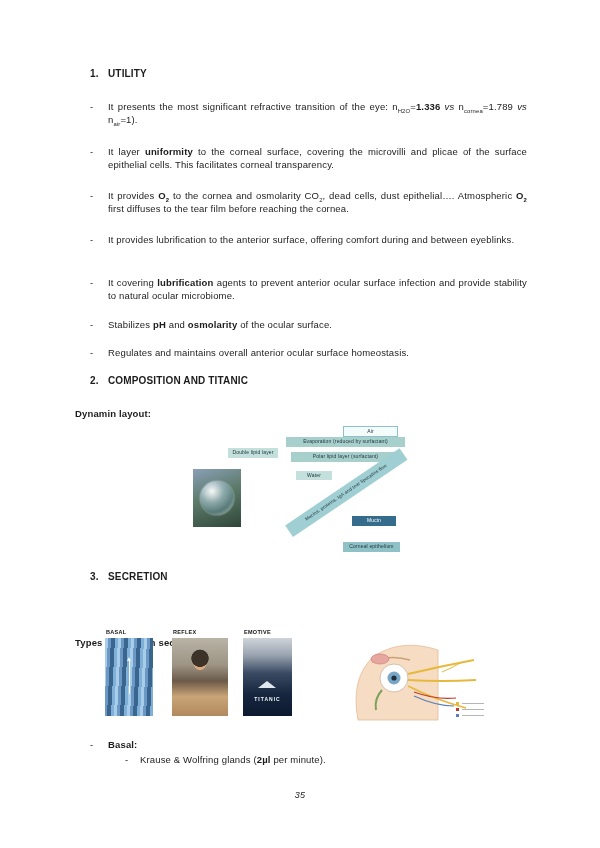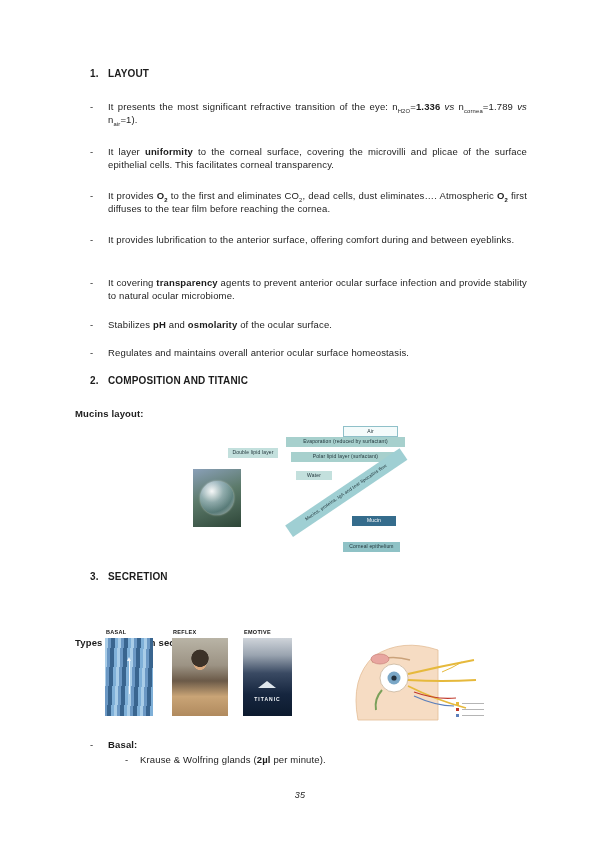--- a/index.html
+++ b/index.html
@@ -51,57 +51,57 @@
   .subbullet2{position:absolute;display:flex;font-size:9.5px;line-height:13px;}
   .pagenum{position:absolute;left:0;right:0;text-align:center;font-size:9px;font-style:italic;}
 </style>
 </head>
 <body>
 
 <div class="page">
 
   <div class="heading" style="top:68px">
     <span class="hnum">1.</span>
-    <span>LAYOUT</span>
+    <span>UTILITY</span>
   </div>
 
   <div class="bullet" style="top:100px">
     <span class="dash">-</span>
     <p class="btxt"><span>It presents the most significant refractive transition of the eye: n</span><sub>H2O</sub><span>=</span><span class="b">1.336</span><span> </span><span class="i">vs</span><span> n</span><sub>cornea</sub><span>=1.789 </span><span class="i">vs</span><span> n</span><sub>air</sub><span>=1).</span></p>
   </div>
   <div class="bullet" style="top:145px">
     <span class="dash">-</span>
     <p class="btxt"><span>It layer </span><span class="b">uniformity</span><span> to the corneal surface, covering the microvilli and plicae of the surface epithelial cells. This facilitates corneal transparency.</span></p>
   </div>
   <div class="bullet" style="top:189px">
     <span class="dash">-</span>
-    <p class="btxt"><span>It provides </span><span class="b">O</span><sub class="b">2</sub><span> to the first and eliminates CO</span><sub>2</sub><span>, dead cells, dust eliminates…. Atmospheric </span><span class="b">O</span><sub class="b">2</sub><span> first diffuses to the tear film before reaching the cornea.</span></p>
+    <p class="btxt"><span>It provides </span><span class="b">O</span><sub class="b">2</sub><span> to the cornea and osmolarity CO</span><sub>2</sub><span>, dead cells, dust epithelial…. Atmospheric </span><span class="b">O</span><sub class="b">2</sub><span> first diffuses to the tear film before reaching the cornea.</span></p>
   </div>
   <div class="bullet" style="top:233px">
     <span class="dash">-</span>
     <p class="btxt"><span>It provides lubrification to the anterior surface, offering comfort during and between eyeblinks.</span></p>
   </div>
   <div class="bullet" style="top:276px">
     <span class="dash">-</span>
-    <p class="btxt"><span>It covering </span><span class="b">transparency</span><span> agents to prevent anterior ocular surface infection and provide stability to natural ocular microbiome.</span></p>
+    <p class="btxt"><span>It covering </span><span class="b">lubrification</span><span> agents to prevent anterior ocular surface infection and provide stability to natural ocular microbiome.</span></p>
   </div>
   <div class="bullet" style="top:318px">
     <span class="dash">-</span>
     <p class="btxt"><span>Stabilizes </span><span class="b">pH</span><span> and </span><span class="b">osmolarity</span><span> of the ocular surface.</span></p>
   </div>
   <div class="bullet" style="top:346px">
     <span class="dash">-</span>
     <p class="btxt"><span>Regulates and maintains overall anterior ocular surface homeostasis.</span></p>
   </div>
 
   <div class="heading" style="top:375px">
     <span class="hnum">2.</span>
     <span>COMPOSITION AND TITANIC</span>
   </div>
-  <div class="sublabel" style="top:408px">Mucins layout:</div>
+  <div class="sublabel" style="top:408px">Dynamin layout:</div>
 
   <div>
     <div class="dbox airbox" style="left:343px;top:426px;width:53px;height:9px">Air</div>
     <div class="dbox teal-bar" style="left:286px;top:437px;width:119px;height:10px">Evaporation (reduced by surfactant)</div>
     <div class="dbox teal-chip" style="left:228px;top:448px;width:50px;height:10px">Double lipid layer</div>
     <div class="dbox teal-bar" style="left:291px;top:452px;width:109px;height:10px">Polar lipid layer (surfactant)</div>
     <div class="dbox teal-chip" style="left:296px;top:471px;width:36px;height:9px">Water</div>
     <div class="dbox diag" style="left:293px;top:523px;width:138px;height:14px">Mucins, proteins, IgA and tear lipocalins flow</div>
     <div class="dbox mucin" style="left:352px;top:516px;width:44px;height:10px">Mucin</div>
     <div class="dbox corneal" style="left:343px;top:542px;width:57px;height:10px">Corneal epithelium</div>

